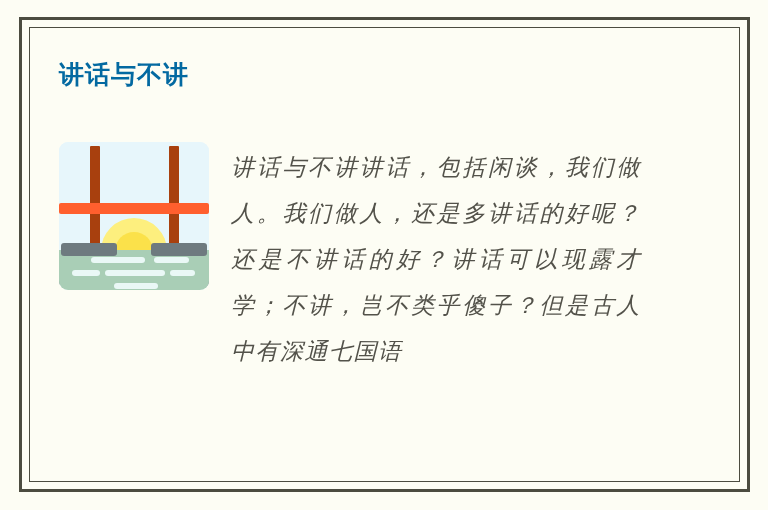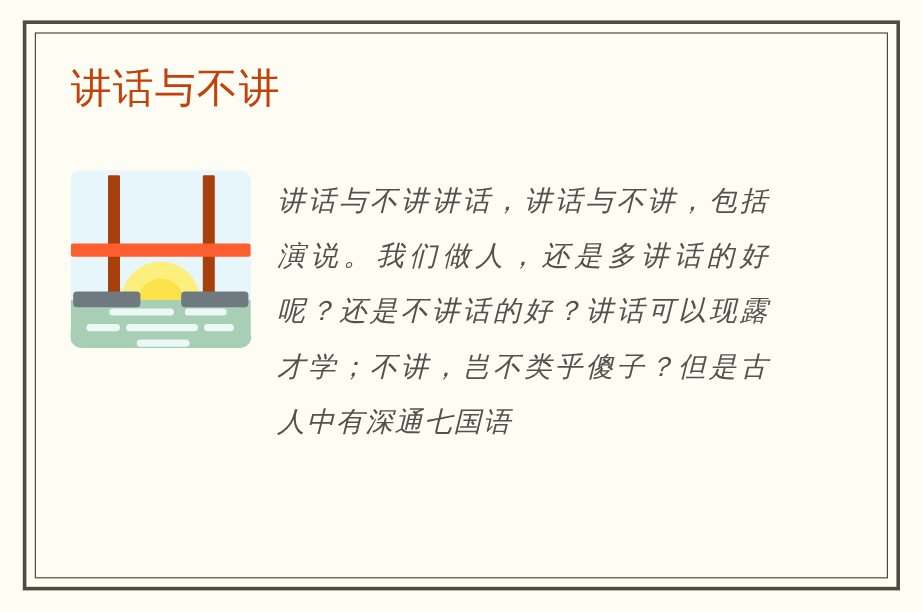--- a/index.html
+++ b/index.html
@@ -47,25 +47,25 @@
   
   .content {
     position: absolute;
     left: 59px;
     top: 52px;
     width: 620px;
   }
 
   .page-title {
     font-family: "Liberation Sans", "DejaVu Sans", sans-serif;
-    font-size: 34px;
+    font-size: 25px;
     line-height: 44px;
-    color: #c2410c;
+    color: #0369a1;
     letter-spacing: 1px;
-    font-weight: 400;
+    font-weight: 700;
     margin: 0;
     padding: 0;
     white-space: nowrap;
   }
 
   .article {
     position: relative;
     margin-top: 46px;
     display: flex;
     align-items: flex-start;
@@ -203,17 +203,17 @@
         <div class="pier" style="left:92px; top:101px; width:56px;"></div>
 
         <div class="wavebar" style="left:32px; top:115px; width:54px;"></div>
         <div class="wavebar" style="left:95px; top:115px; width:35px;"></div>
         <div class="wavebar" style="left:13px; top:128px; width:28px;"></div>
         <div class="wavebar" style="left:46px; top:128px; width:60px;"></div>
         <div class="wavebar" style="left:111px; top:128px; width:25px;"></div>
         <div class="wavebar" style="left:55px; top:141px; width:44px;"></div>
       </div>
 
-      <div class="body-text">讲话与不讲讲话，讲话与不讲，包括演说。我们做人，还是多讲话的好呢？还是不讲话的好？讲话可以现露才学；不讲，岂不类乎傻子？但是古人中有深通七国语</div>
+      <div class="body-text">讲话与不讲讲话，包括闲谈，我们做人。我们做人，还是多讲话的好呢？还是不讲话的好？讲话可以现露才学；不讲，岂不类乎傻子？但是古人中有深通七国语</div>
 
     </div>
   </div>
 </div>
 
 </body></html>

